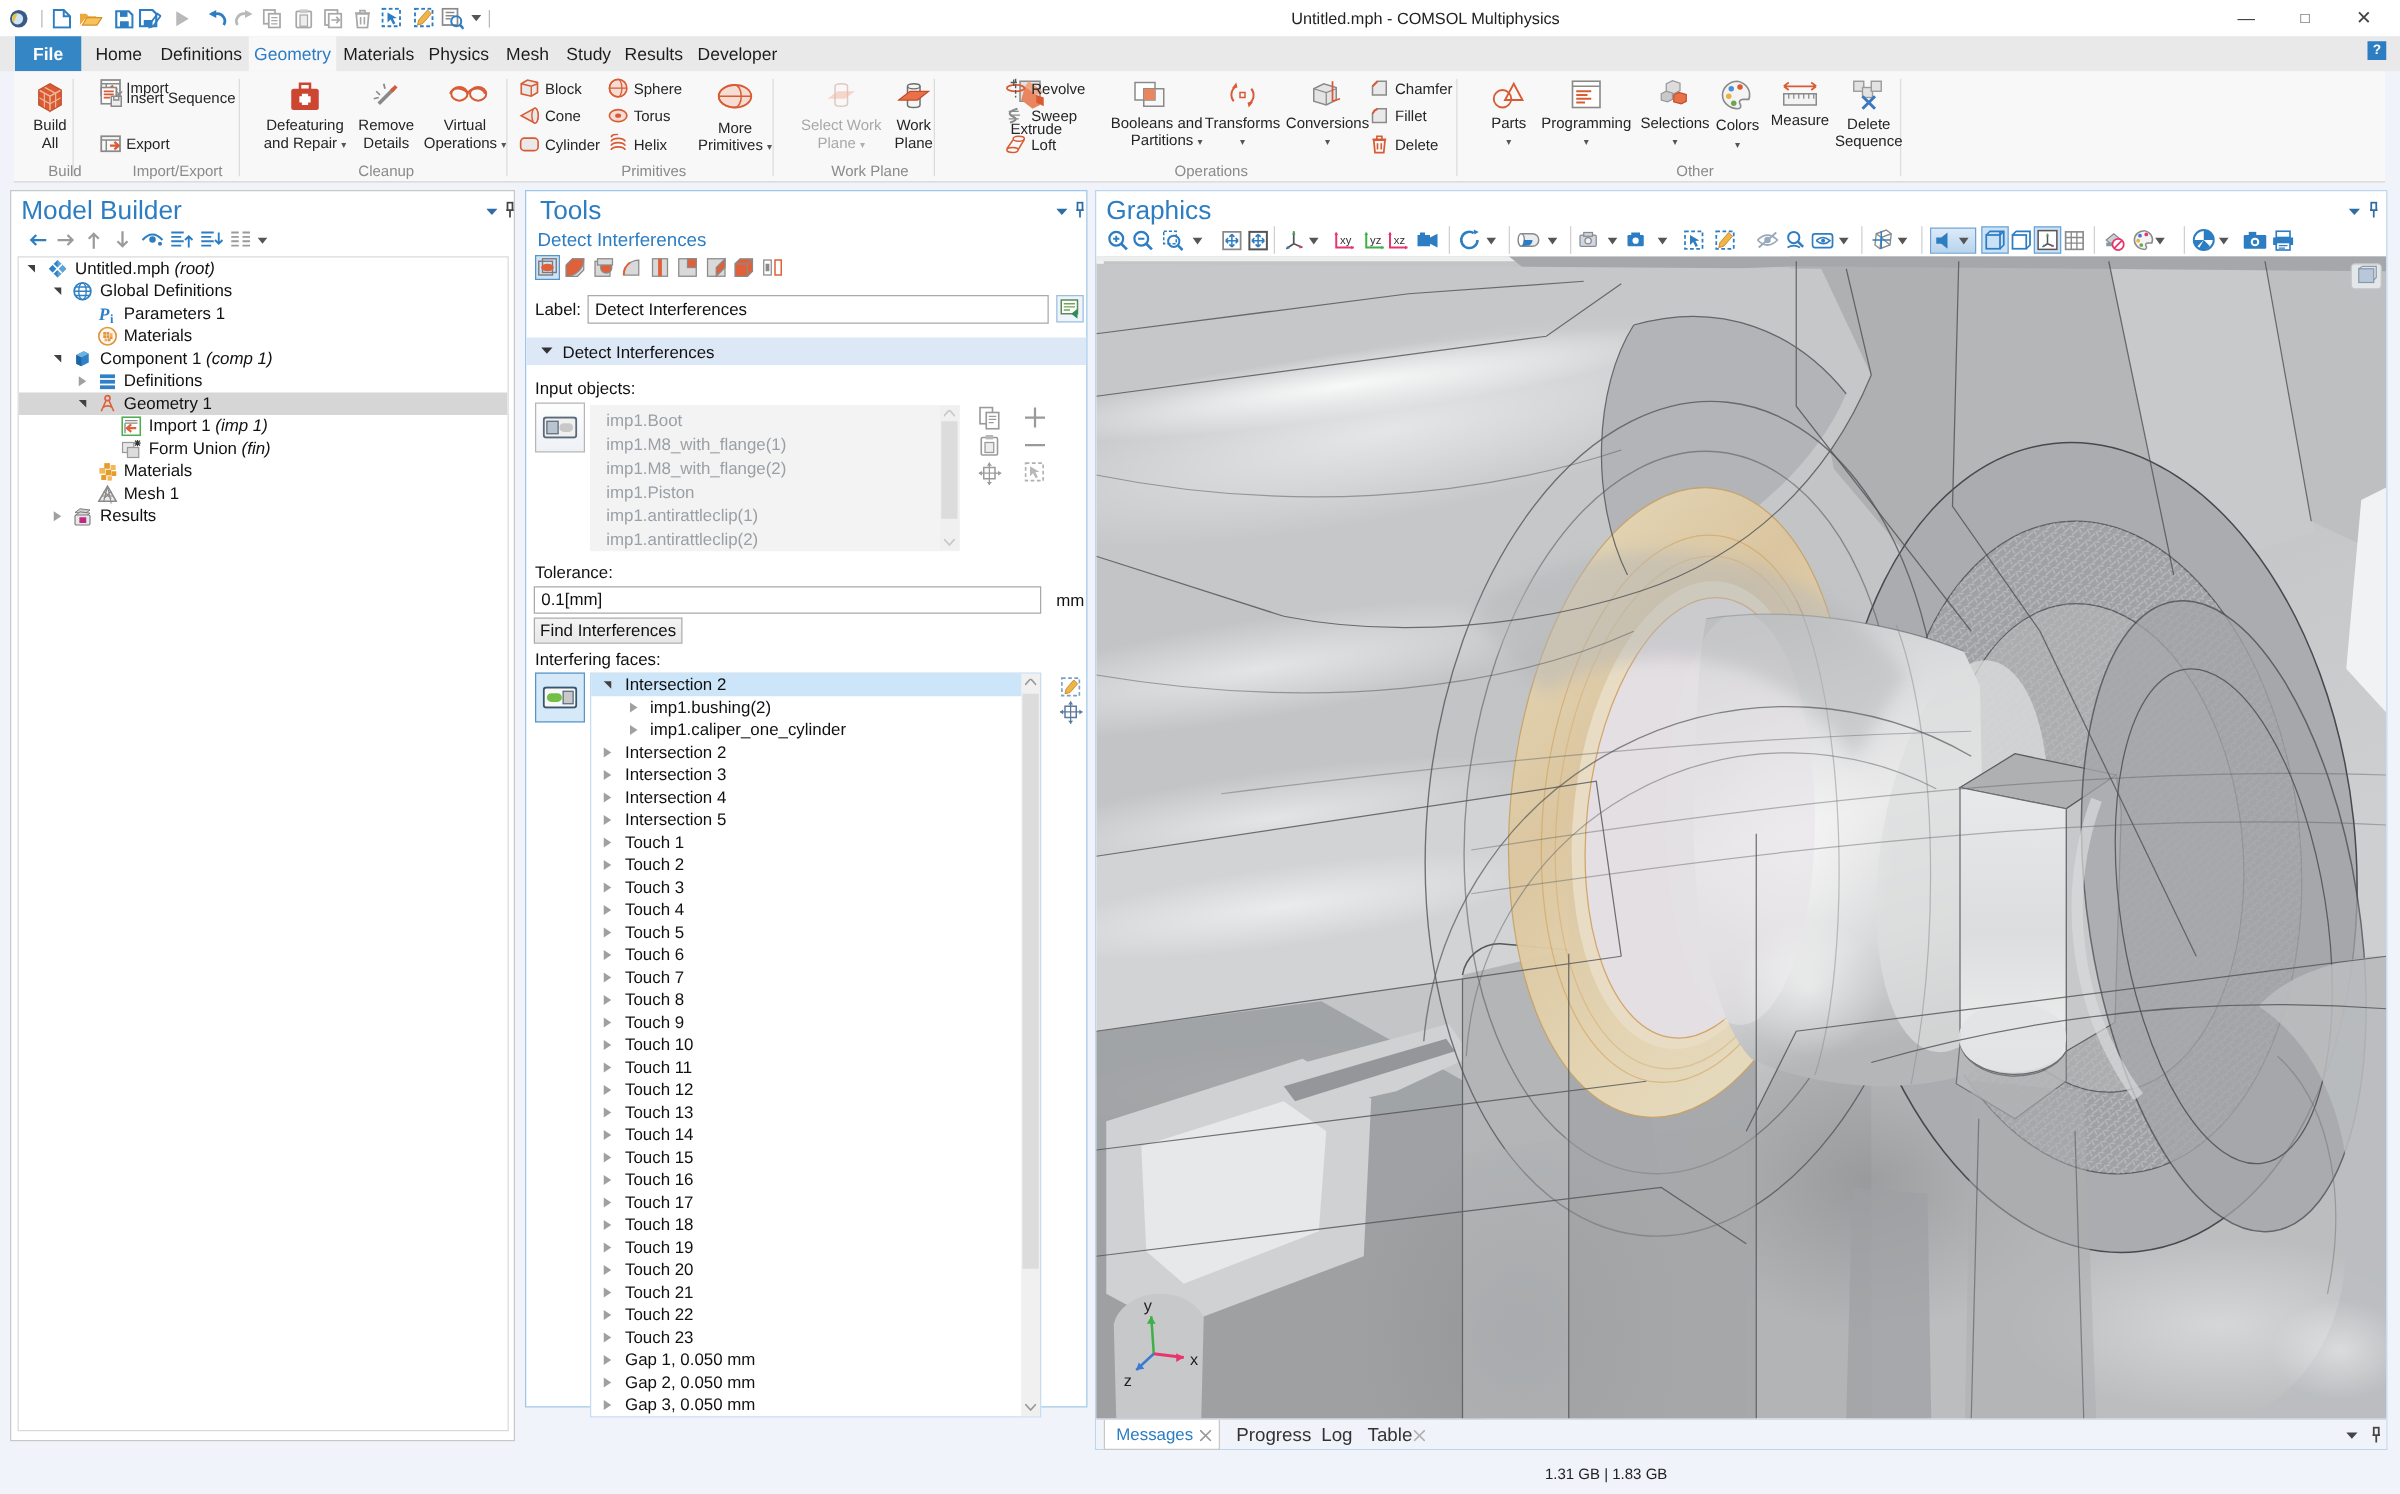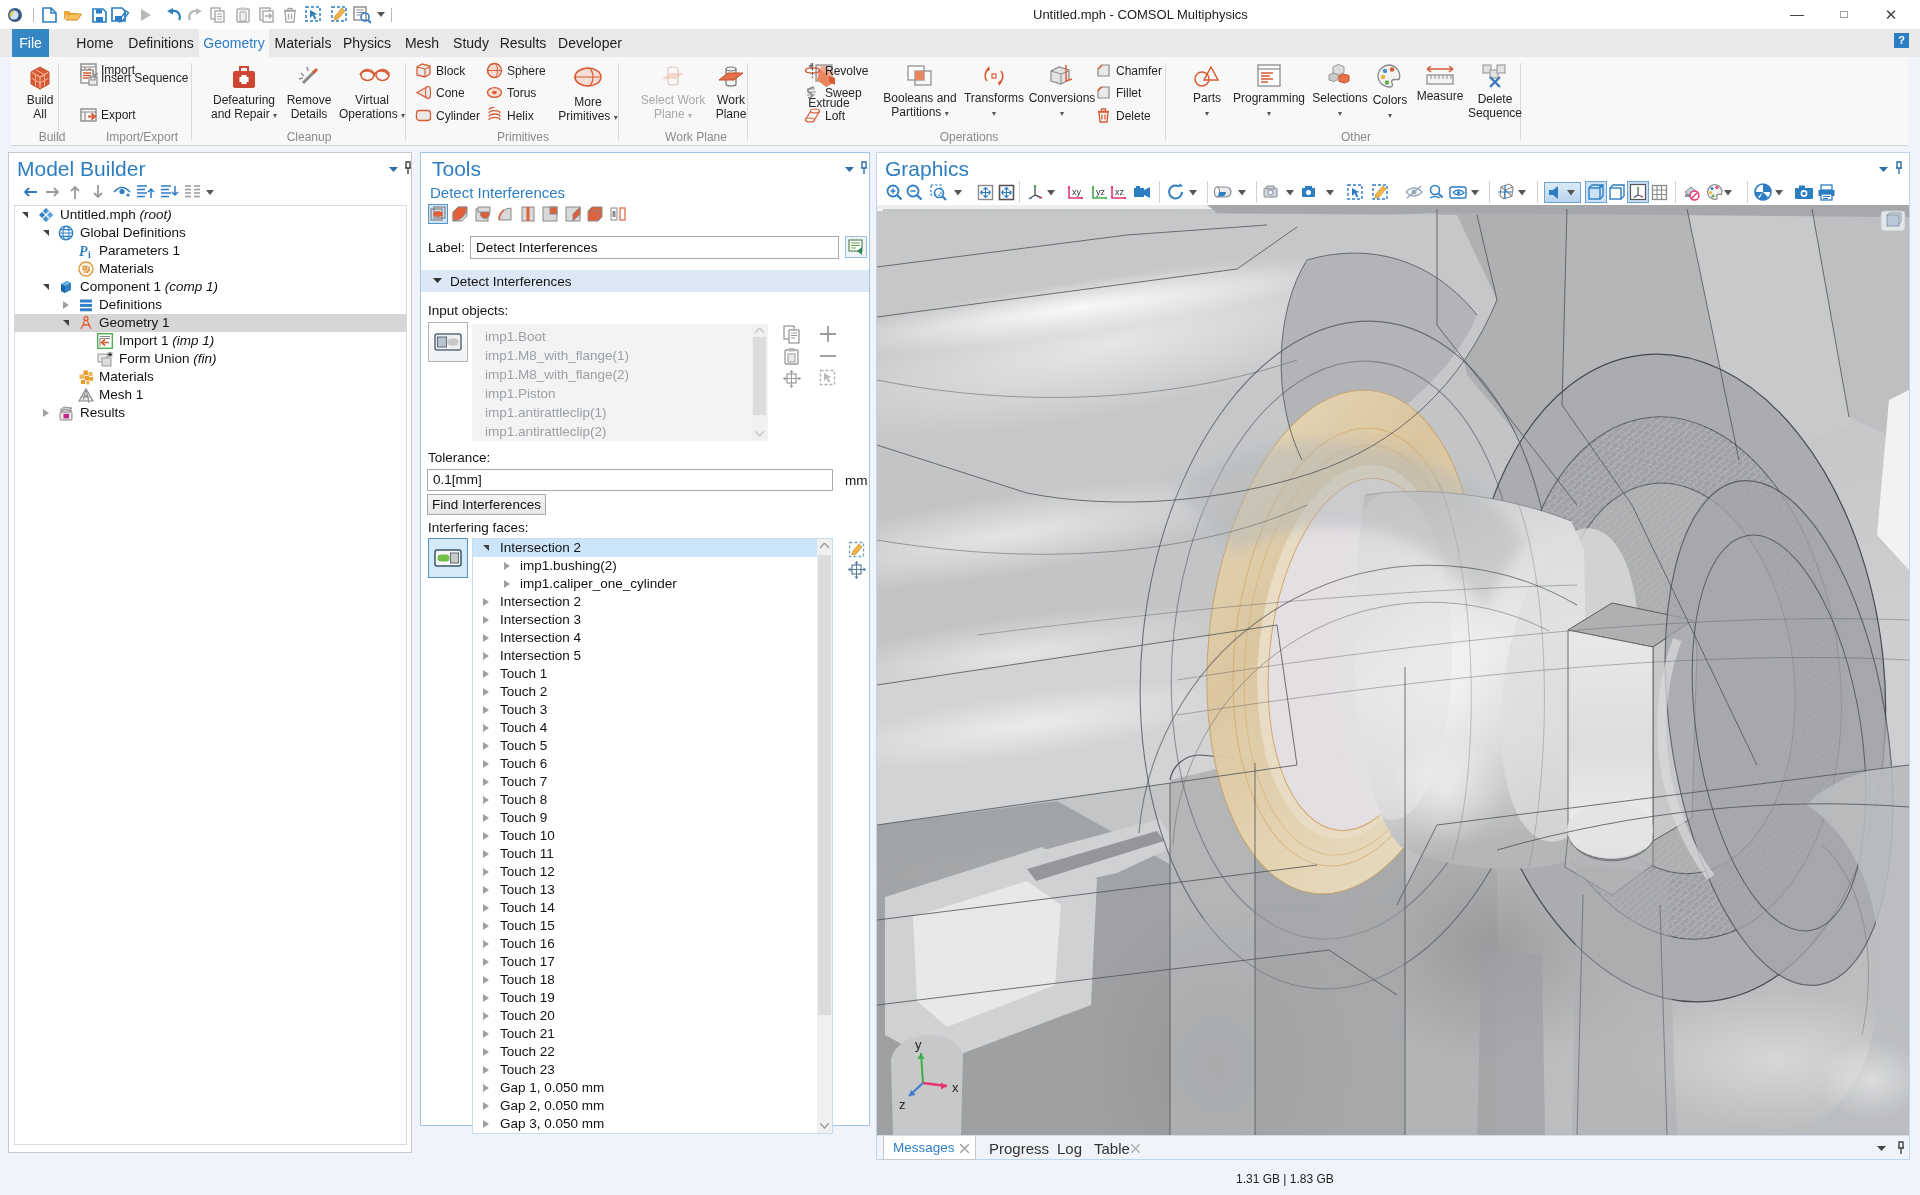--- a/index.html
+++ b/index.html
@@ -130,21 +130,21 @@
         </svg>
       <div class="abs" style="left:391px;top:8px;width:1px;height:14px;background:#b9b9b9;"></div>
     </div>
     <div class="wtitle">Untitled.mph - COMSOL Multiphysics</div>
     <div class="winbtn" style="left:1774px;">—</div>
     <div class="winbtn" style="left:1821px;font-size:12px;">□</div>
     <div class="winbtn" style="left:1868px;font-size:15px;">✕</div>
   </div>
 
   <div class="tabrow">
-    <div class="tab file" style="left:12px;width:37px;">File</div>
+    <div class="tab file" style="left:12px;width:53px;font-weight:bold;">File</div>
     <div class="tab" style="left:67px;width:56px;">Home</div>
     <div class="tab" style="left:123px;width:76px;">Definitions</div>
     <div class="tab sel" style="left:199px;width:70px;">Geometry</div>
     <div class="tab" style="left:269px;width:68px;">Materials</div>
     <div class="tab" style="left:337px;width:60px;">Physics</div>
     <div class="tab" style="left:397px;width:50px;">Mesh</div>
     <div class="tab" style="left:447px;width:48px;">Study</div>
     <div class="tab" style="left:495px;width:56px;">Results</div>
     <div class="tab" style="left:551px;width:78px;">Developer</div>
     <div style="position:absolute;left:1894px;top:4px;width:15px;height:15px;background:#2d7dc3;color:#fff;font-size:11px;font-weight:bold;text-align:center;line-height:15px;">?</div>
@@ -286,21 +286,21 @@
     <div class="rsmall" style="left:793px;top:27px;"><span class="ic"><svg width="17" height="17">
             <path d="M4 14 q8 -2 2 -5 q-6 -3 4 -6" fill="none" stroke="#8a8a8a" stroke-width="1.6"></path>
             <path d="M3 5 h8 M4 8 h8 M3 11 h8" stroke="#8a8a8a" stroke-width="1"></path>
           </svg></span>Sweep</div>
     <div class="rsmall" style="left:793px;top:50px;"><span class="ic"><svg width="17" height="17">
             <ellipse cx="11" cy="4" rx="4.5" ry="2" fill="none" stroke="#d95b34" stroke-width="1.2"></ellipse>
             <ellipse cx="6" cy="13" rx="4.5" ry="2" fill="none" stroke="#d95b34" stroke-width="1.2"></ellipse>
             <path d="M6.5 4.8 L1.5 12 M15.5 4.5 l-5 8.3" stroke="#d95b34" stroke-width="1.2"></path>
           </svg></span>Loft</div>
 
-    <div class="rbig" style="left:867px;width:84px;">
+    <div class="rbig" style="left:867px;width:84px;text-align:right;">
       <div class="ic" style="width:30px;height:26px;"><svg width="30" height="26">
             <rect x="3" y="3" width="16" height="14" fill="#fff" stroke="#8a8a8a" stroke-width="1.2"></rect>
             <rect x="10" y="8" width="16" height="14" fill="none" stroke="#8a8a8a" stroke-width="1.2"></rect>
             <rect x="10" y="8" width="9" height="9" fill="#e8865f"></rect>
           </svg></div>
       <div>Booleans and<br>Partitions <span class="dd">▾</span></div>
     </div>
     <div class="rbig" style="left:941px;width:84px;">
       <div class="ic" style="width:30px;height:26px;"><svg width="30" height="26">
             <path d="M8 18 a8 8 0 0 1 2-12" fill="none" stroke="#d95b34" stroke-width="1.6"></path>

